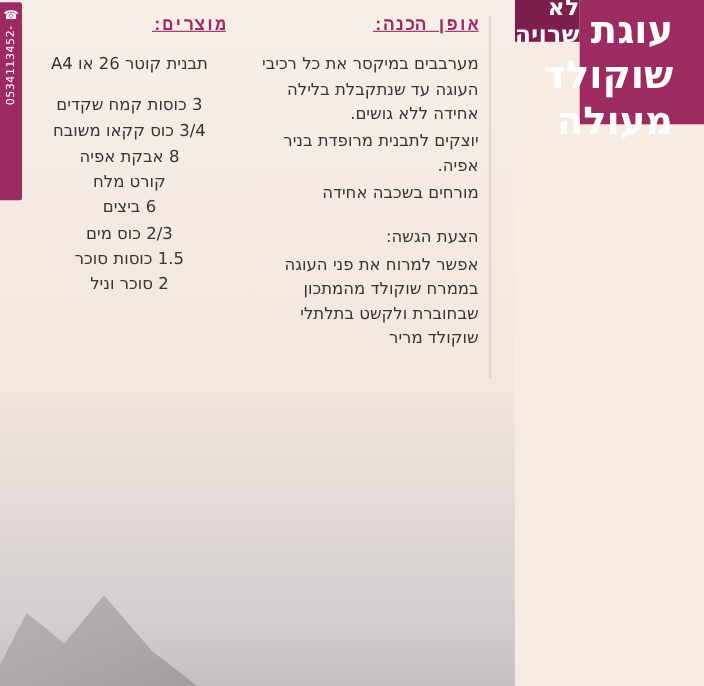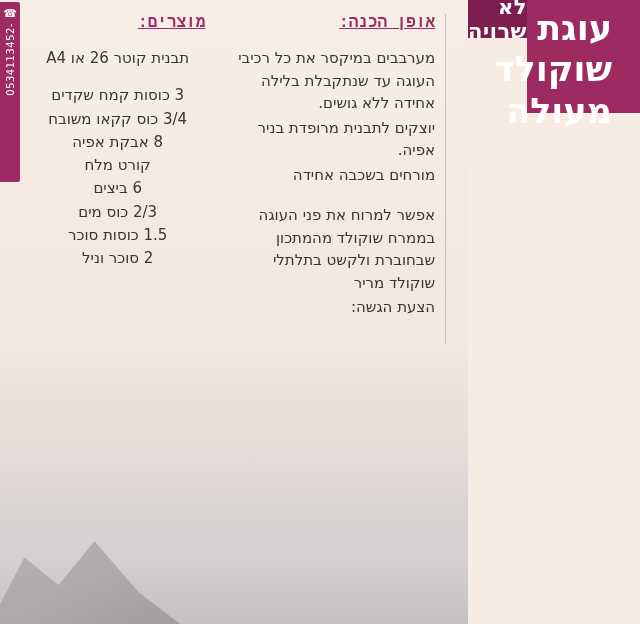--- a/index.html
+++ b/index.html
@@ -203,22 +203,22 @@
     </div>
 
     <div class="columns">
 
       <div class="col col-prep">
         <div class="col-heading">אופן הכנה:</div>
         <p class="para">מערבבים במיקסר את כל רכיבי העוגה עד שנתקבלת בלילה אחידה ללא גושים.</p>
         <p class="para">יוצקים לתבנית מרופדת בניר אפיה.</p>
         <p class="para">מורחים בשכבה אחידה</p>
         <div class="block-gap"></div>
+        <p class="para">הצעת הגשה:</p>
         <p class="para">אפשר למרוח את פני העוגה בממרח שוקולד מהמתכון שבחוברת ולקשט בתלתלי שוקולד מריר</p>
-        <p class="para">הצעת הגשה:</p>
       </div>
 
       <div class="col col-ingredients">
         <div class="col-heading">מוצרים:</div>
         <p class="line">תבנית קוטר 26 או A4</p>
         <div class="spacer"></div>
         <p class="line">3 כוסות קמח שקדים</p>
         <p class="line">3/4 כוס קקאו משובח</p>
         <p class="line">8 אבקת אפיה</p>
         <p class="line">קורט מלח</p>

